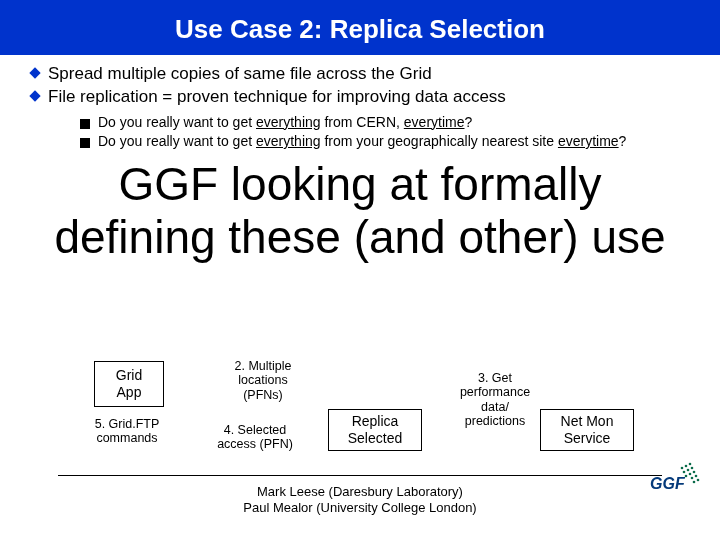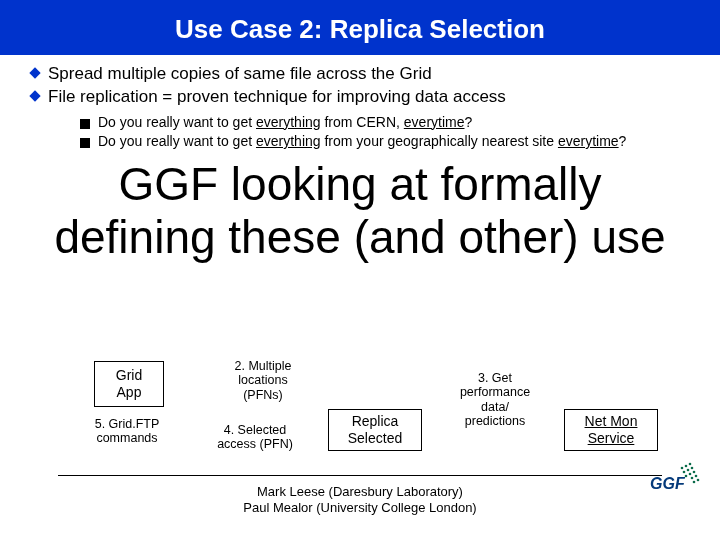--- a/index.html
+++ b/index.html
@@ -93,21 +93,21 @@
       <div>Replica</div>
       <div>Selected</div>
     </div>
   </div>
   <div class="d-label" style="left:440px; top:10px; width:110px;">
     <div>3. Get</div>
     <div>performance</div>
     <div>data/</div>
     <div>predictions</div>
   </div>
-  <div class="d-box" style="left:564px; top:48px; width:94px; height:42px;text-decoration:underline;">
+  <div class="d-box" style="left:540px; top:48px; width:94px; height:42px;">
     <div>
       <div>Net Mon</div>
       <div>Service</div>
     </div>
   </div>
 </div>
 
 <div class="hr-sep"></div>
 
 <div class="footer">

